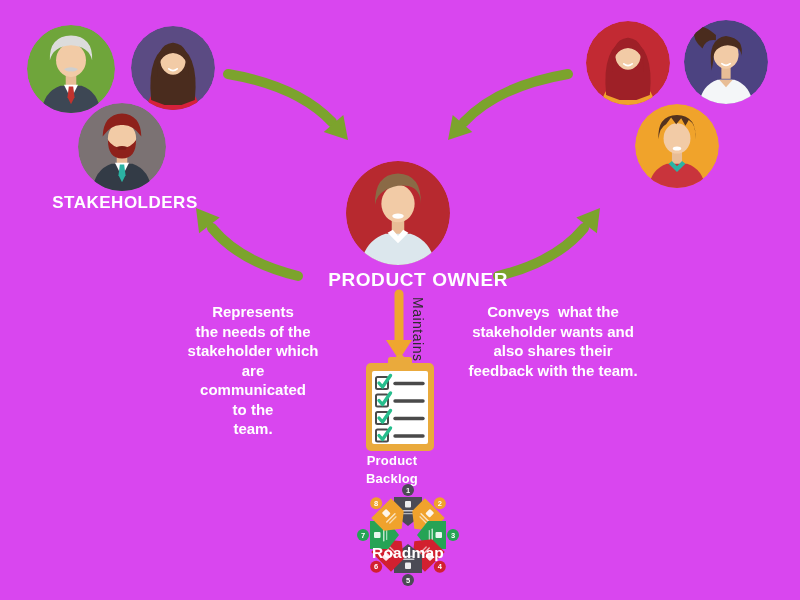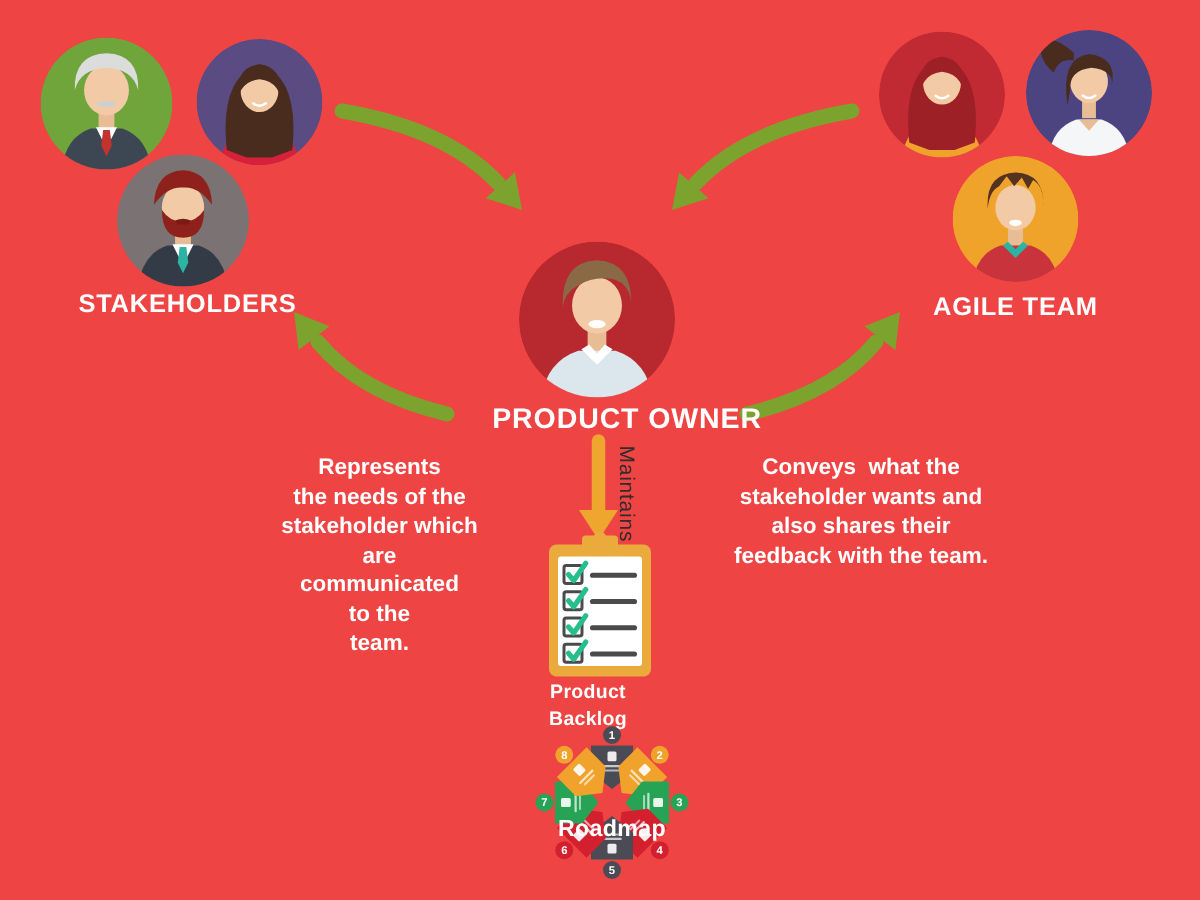--- a/index.html
+++ b/index.html
@@ -8,35 +8,35 @@
     font-family:"Liberation Sans",sans-serif;background:#84CBEA;
   }
   .avatar{position:absolute;}
   .label{position:absolute;color:#fff;font-weight:700;text-align:center;letter-spacing:.5px;}
   .note{position:absolute;color:#fff;font-weight:700;font-size:15px;line-height:19.5px;
         text-align:center;white-space:pre-wrap;margin-top:19px;}
   #stakeholders-label{left:25px;top:193px;width:200px;font-size:17px;}
   #agile-label{left:577px;top:195px;width:200px;font-size:17px;}
   #po-label{left:288px;top:269px;width:220px;font-size:19px;letter-spacing:.6px;text-align:right;}
   #left-note{left:163px;top:283px;width:180px;}
-  #right-note{left:479px;top:283px;width:190px;}
+  #right-note{left:458px;top:283px;width:190px;}
   #maintains-label{
     position:absolute;left:410px;top:297px;color:#2D2D2D;font-size:14px;
     writing-mode:vertical-rl;letter-spacing:.5px;
   }
   #backlog-label{left:322px;top:452px;width:140px;font-size:13px;line-height:18px;
                  white-space:pre-wrap;letter-spacing:.2px;}
   #roadmap-label{left:338px;top:544px;width:140px;font-size:15.5px;letter-spacing:.2px;}
   svg{display:block;}
   .overlay{position:absolute;left:0;top:0;pointer-events:none;}
 </style>
 </head>
 <body>
 
-<div class="canvas" style="background: #ef4444;">
+<div class="canvas" style="background: #d946ef;">
 
   <svg class="overlay" width="800" height="600">
     <g>
       <path d="M228,74 Q298,86 332,122" fill="none" stroke-width="10" stroke-linecap="round" stroke="#7CA32D"></path>
       <polygon points="348,140 323.7,132.1 343.3,114.9" fill="#7CA32D"></polygon>
     </g>
     <g>
       <path d="M568,74 Q498,86 464,122" fill="none" stroke-width="10" stroke-linecap="round" stroke="#7CA32D"></path>
       <polygon points="448,140 472.3,132.1 452.7,114.9" fill="#7CA32D"></polygon>
     </g>
@@ -157,21 +157,20 @@
       <circle cx="50" cy="50" r="50" fill="#F0A32B"></circle>
       <rect x="44" y="50" width="12" height="22" fill="#E8BD96"></rect>
       <path d="M16,102 Q18,78 38,71 L62,71 Q82,78 84,102 Z" fill="#C9343C"></path>
       <path d="M40,71 L50,81 L60,71 L56,68 L50,74 L44,68 Z" fill="#2BB3A3"></path>
       <ellipse cx="50" cy="41" rx="16" ry="18" fill="#F2CBA6"></ellipse>
       <path d="M28,42 Q26,14 50,13 Q74,14 72,42 Q73,24 64,19 L60,26 L55,17 L49,24 L43,16 L37,24 Q29,28 28,42 Z" fill="#53321F"></path>
       <ellipse cx="50" cy="53" rx="5" ry="2.5" fill="#ffffff"></ellipse>
     </g>
   </svg>
 
-  <div class="label" id="agile-label">AGILE TEAM</div>
 
   <svg class="avatar" style="left:346px;top:161px" width="104" height="104" viewBox="0 0 100 100">
     <defs>
         <clipPath id="c7">
           <circle cx="50" cy="50" r="50"></circle>
         </clipPath>
       </defs>
     <g clip-path="url(#c7)">
       <circle cx="50" cy="50" r="50" fill="#B7292F"></circle>
       <rect x="44" y="50" width="12" height="22" fill="#E8BD96"></rect>

